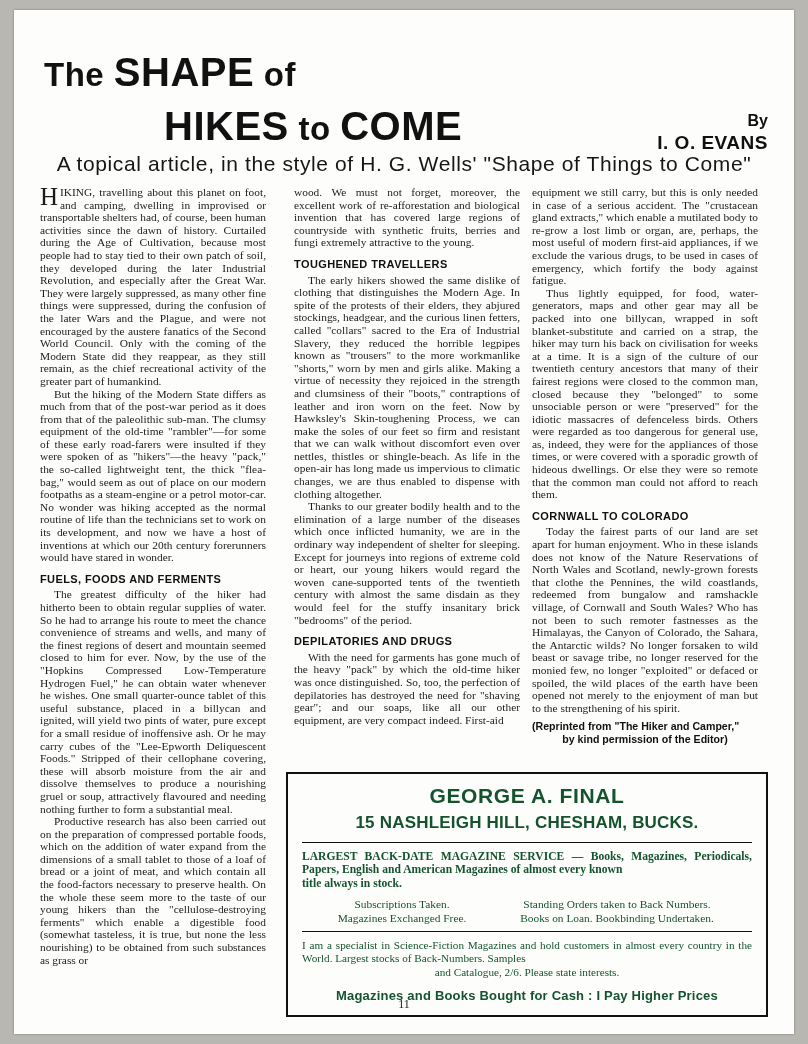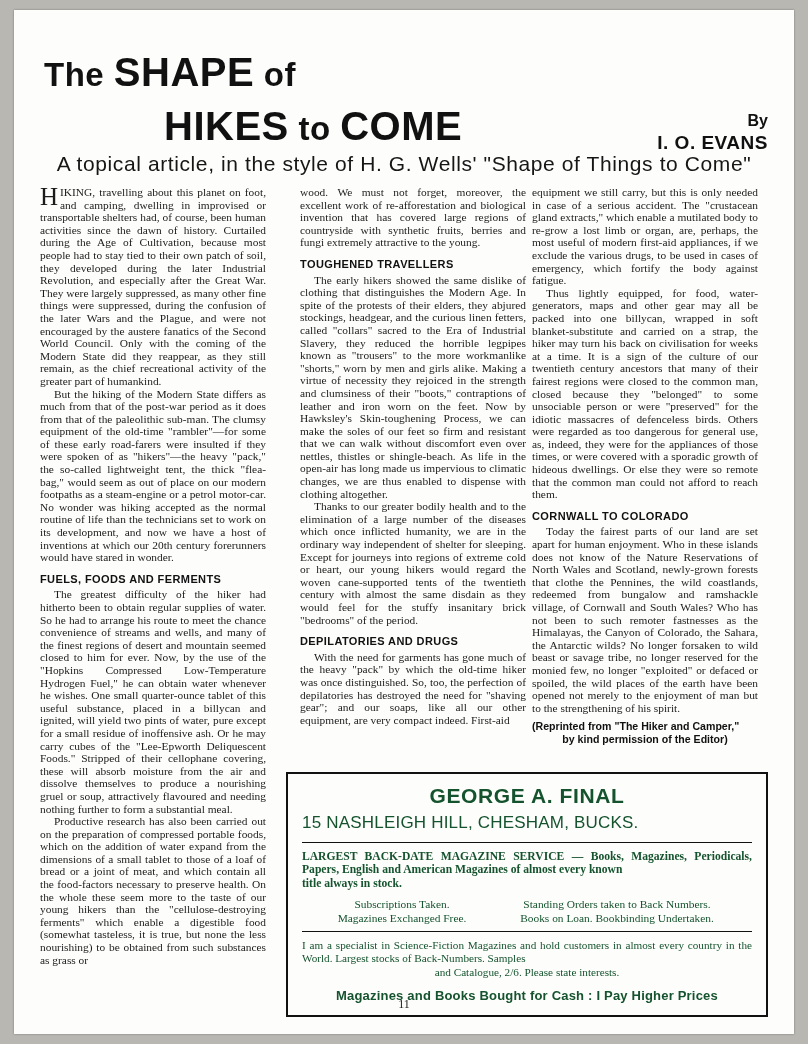--- a/index.html
+++ b/index.html
@@ -64,21 +64,21 @@
     position:absolute;
     top:0;
     width:226px;
     font-size:11.4px;
     line-height:12.6px;
     text-align:justify;
     color:#1b1b1b;
     font-family:"Liberation Serif", serif;
   }
   .col1{left:4px;}
-  .col2{left:264px;}
+  .col2{left:258px;}
   .col3{left:496px;}
 
   .col p{margin:0 0 0 0;text-indent:14px;}
   .col p.first{text-indent:0;}
 
   h2.sub{
     font-family:"Liberation Sans", sans-serif;
     font-size:11px;
     font-weight:bold;
     letter-spacing:.4px;
@@ -121,23 +121,25 @@
     color:#14532d;
   }
   .ad-name{
     text-align:center;
     font-size:21px;
     font-weight:bold;
     letter-spacing:.6px;
     margin-bottom:5px;
   }
   .ad-addr{
+    text-align:center;
     font-size:17px;
     letter-spacing:.2px;
     margin-bottom:9px;
+    font-weight:bold;
   }
   .ad-rule{height:1px;background:#111;margin:6px 0 7px 0;}
   .ad-service{
     font-family:"Liberation Serif", serif;
     font-size:11.6px;
     line-height:13.4px;
     text-align:justify;
     font-weight:bold;
   }
   .ad-service .ctr{display:block;}

